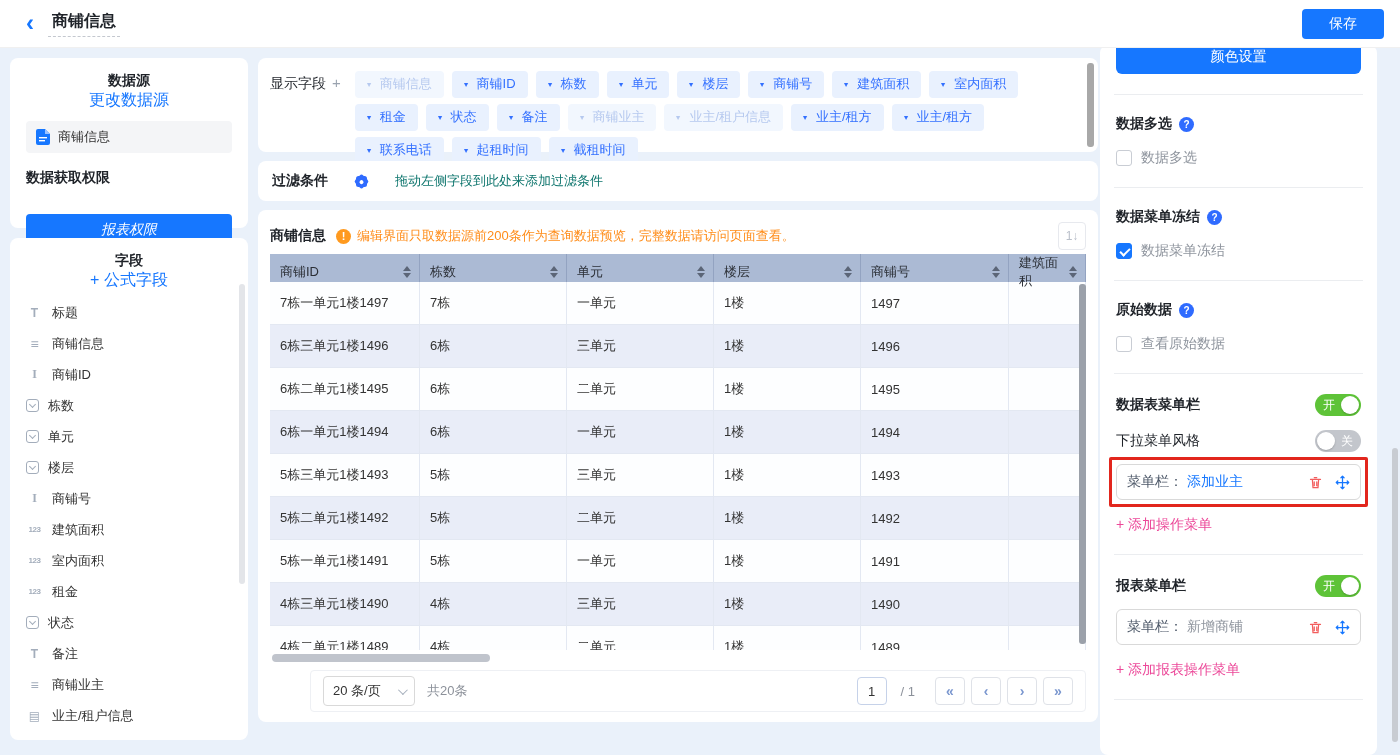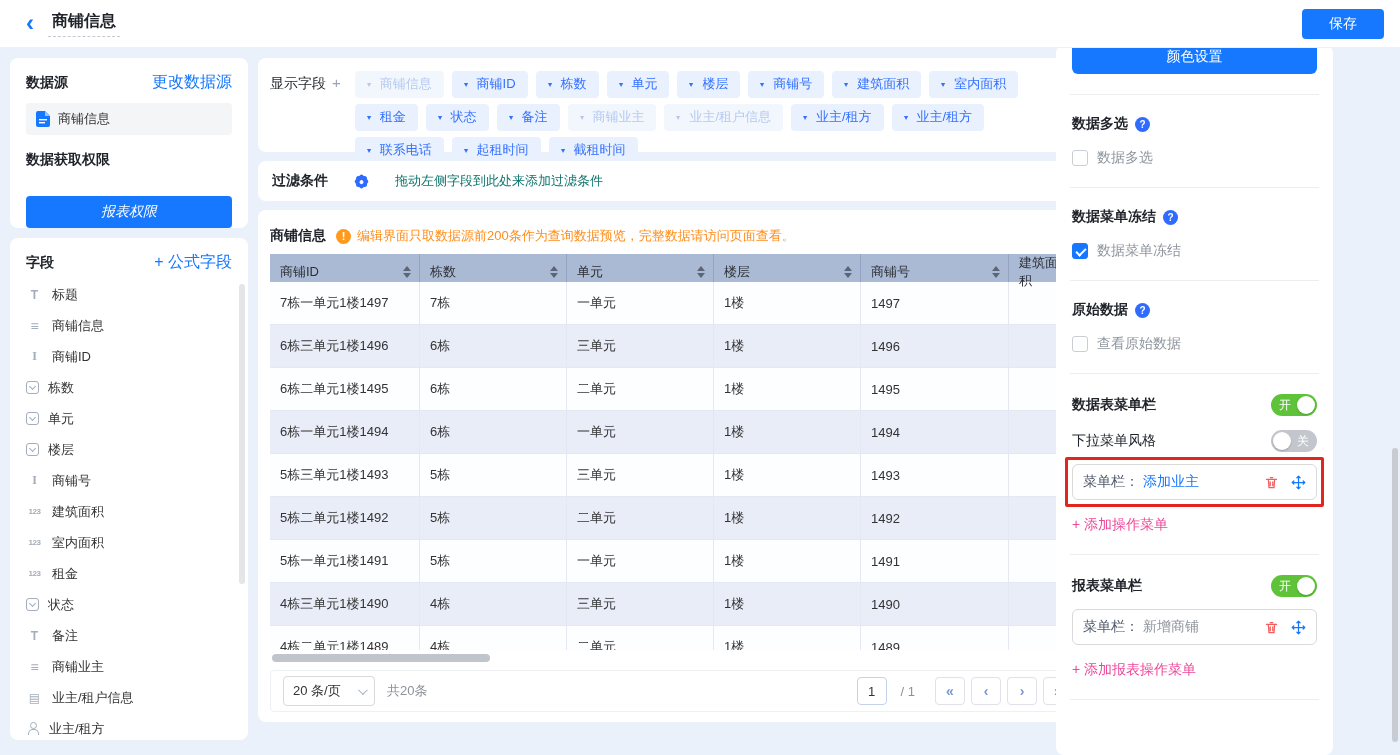--- a/index.html
+++ b/index.html
@@ -15,21 +15,21 @@
             border-bottom:1px solid #f0f0f0; display:flex; align-items:center; padding:0 16px; z-index:5; }
   .back { color:#1677ff; font-size:24px; font-weight:bold; line-height:1; margin:0 14px 2px 10px; cursor:pointer; }
   .page-title { font-size:16px; font-weight:bold; border-bottom:1px dashed #c4c8cf; padding:0 4px 4px 4px; }
   .save-btn { margin-left:auto; background:#1677ff; color:#fff; border:none; border-radius:4px;
               width:82px; height:30px; font-size:14px; cursor:pointer; }
 
   .card { background:#fff; border-radius:8px; position:absolute; }
 
   
   .card-ds { left:10px; top:58px; width:238px; height:170px; padding:14px 16px; }
-  .row-between { display:flex; align-items:center; justify-content:space-between; }
+  .row-between { display:flex; align-items:center; justify-content:space-between;flex-direction:column; }
   .h14 { font-size:14px; font-weight:bold; color:#1f2329; }
   .link { color:#1677ff; font-size:16px; cursor:pointer; }
   .source-box { margin-top:10px; background:#f4f5f7; border-radius:4px; height:32px; display:flex;
                 align-items:center; padding:0 10px; gap:8px; color:#333; }
   .perm-head { margin-top:16px; }
   .perm-btn { margin-top:27px; width:100%; height:32px; background:#1677ff; color:#ffffff; border:none;
               border-radius:4px; font-size:14px; cursor:pointer;font-style:italic; }
 
   .card-fields { left:10px; top:238px; width:238px; height:502px; padding:14px 16px; overflow:hidden; }
   .fields-list { list-style:none; margin-top:6px; }
@@ -96,36 +96,36 @@
                     border-top:5px solid #5b6577; }
   .brow { height:43px; background:#fdfeff; }
   .brow:nth-child(even) { background:#e9edf8; }
   .brow .cell { display:flex; align-items:center; padding:0 10px; color:#333;
                 border-right:1px solid #e3e8f2; border-bottom:1px solid #e3e8f2; }
 
   .hscroll { margin-top:4px; width:816px; height:8px; position:relative; }
   .hscroll .thumb { position:absolute; left:2px; top:0; width:218px; height:8px; background:#c0c4cc; border-radius:4px; }
 
   .pager { margin-top:8px; height:42px; border:1px solid #eef0f4; border-radius:4px; display:flex;
-           align-items:center; padding:0 12px; gap:12px; }
+           align-items:center; padding:0 12px; gap:12px;margin-left:40px; }
   .psize { width:92px; height:30px; border:1px solid #d9d9d9; border-radius:4px; display:flex; align-items:center;
            justify-content:space-between; padding:0 9px; color:#333; cursor:pointer; }
   .psize .chev { width:7px; height:7px; border-right:1.5px solid #a7b0bd; border-bottom:1.5px solid #a7b0bd;
                  transform:rotate(45deg) translateY(-2px); }
   .total { color:#8c919a; }
   .pager .spacer { flex:1; }
   .pagebox { width:30px; height:28px; border:1px solid #c6d2e9; border-radius:4px; display:flex;
              align-items:center; justify-content:center; color:#333; }
   .of { color:#8c919a; margin:0 2px; }
   .navbtn { width:30px; height:28px; border:1px solid #dfe2e8; border-radius:4px; background:#fff; color:#7b97cf;
             font-size:14px; font-weight:bold; display:inline-flex; align-items:center; justify-content:center;
             margin-left:6px; cursor:pointer; }
 
   
-  .right-col { left:1056px; top:45px; width:277px; height:710px; padding:0 16px; overflow:hidden; }
+  .right-col { left:1100px; top:45px; width:277px; height:710px; padding:0 16px; overflow:hidden; }
   .color-btn { width:100%; height:34px; margin-top:-5px; background:#1677ff; color:#fff; border:none;
                border-radius:0 0 6px 6px; font-size:14px; cursor:pointer; }
   .divider { border:none; border-top:1px solid #ebedf0; margin:20px -2px; }
   .sec-h { display:flex; align-items:center; gap:7px; font-size:14px; font-weight:bold; color:#1f2329; }
   .help { width:15px; height:15px; border-radius:50%; background:#2f6bff; color:#fff; font-style:normal;
           font-size:10px; font-weight:bold; display:inline-flex; align-items:center; justify-content:center; cursor:pointer; }
   .cb-row { display:flex; align-items:center; gap:9px; margin-top:16px; color:#8f959e; font-size:14px; cursor:pointer; }
   .cb { width:16px; height:16px; border:1px solid #c9cdd4; border-radius:3px; background:#fff; position:relative; }
   .cb.checked { background:#1677ff; border-color:#1677ff; }
   .cb.checked::after { content:""; position:absolute; left:4.5px; top:1.5px; width:4px; height:8px;

